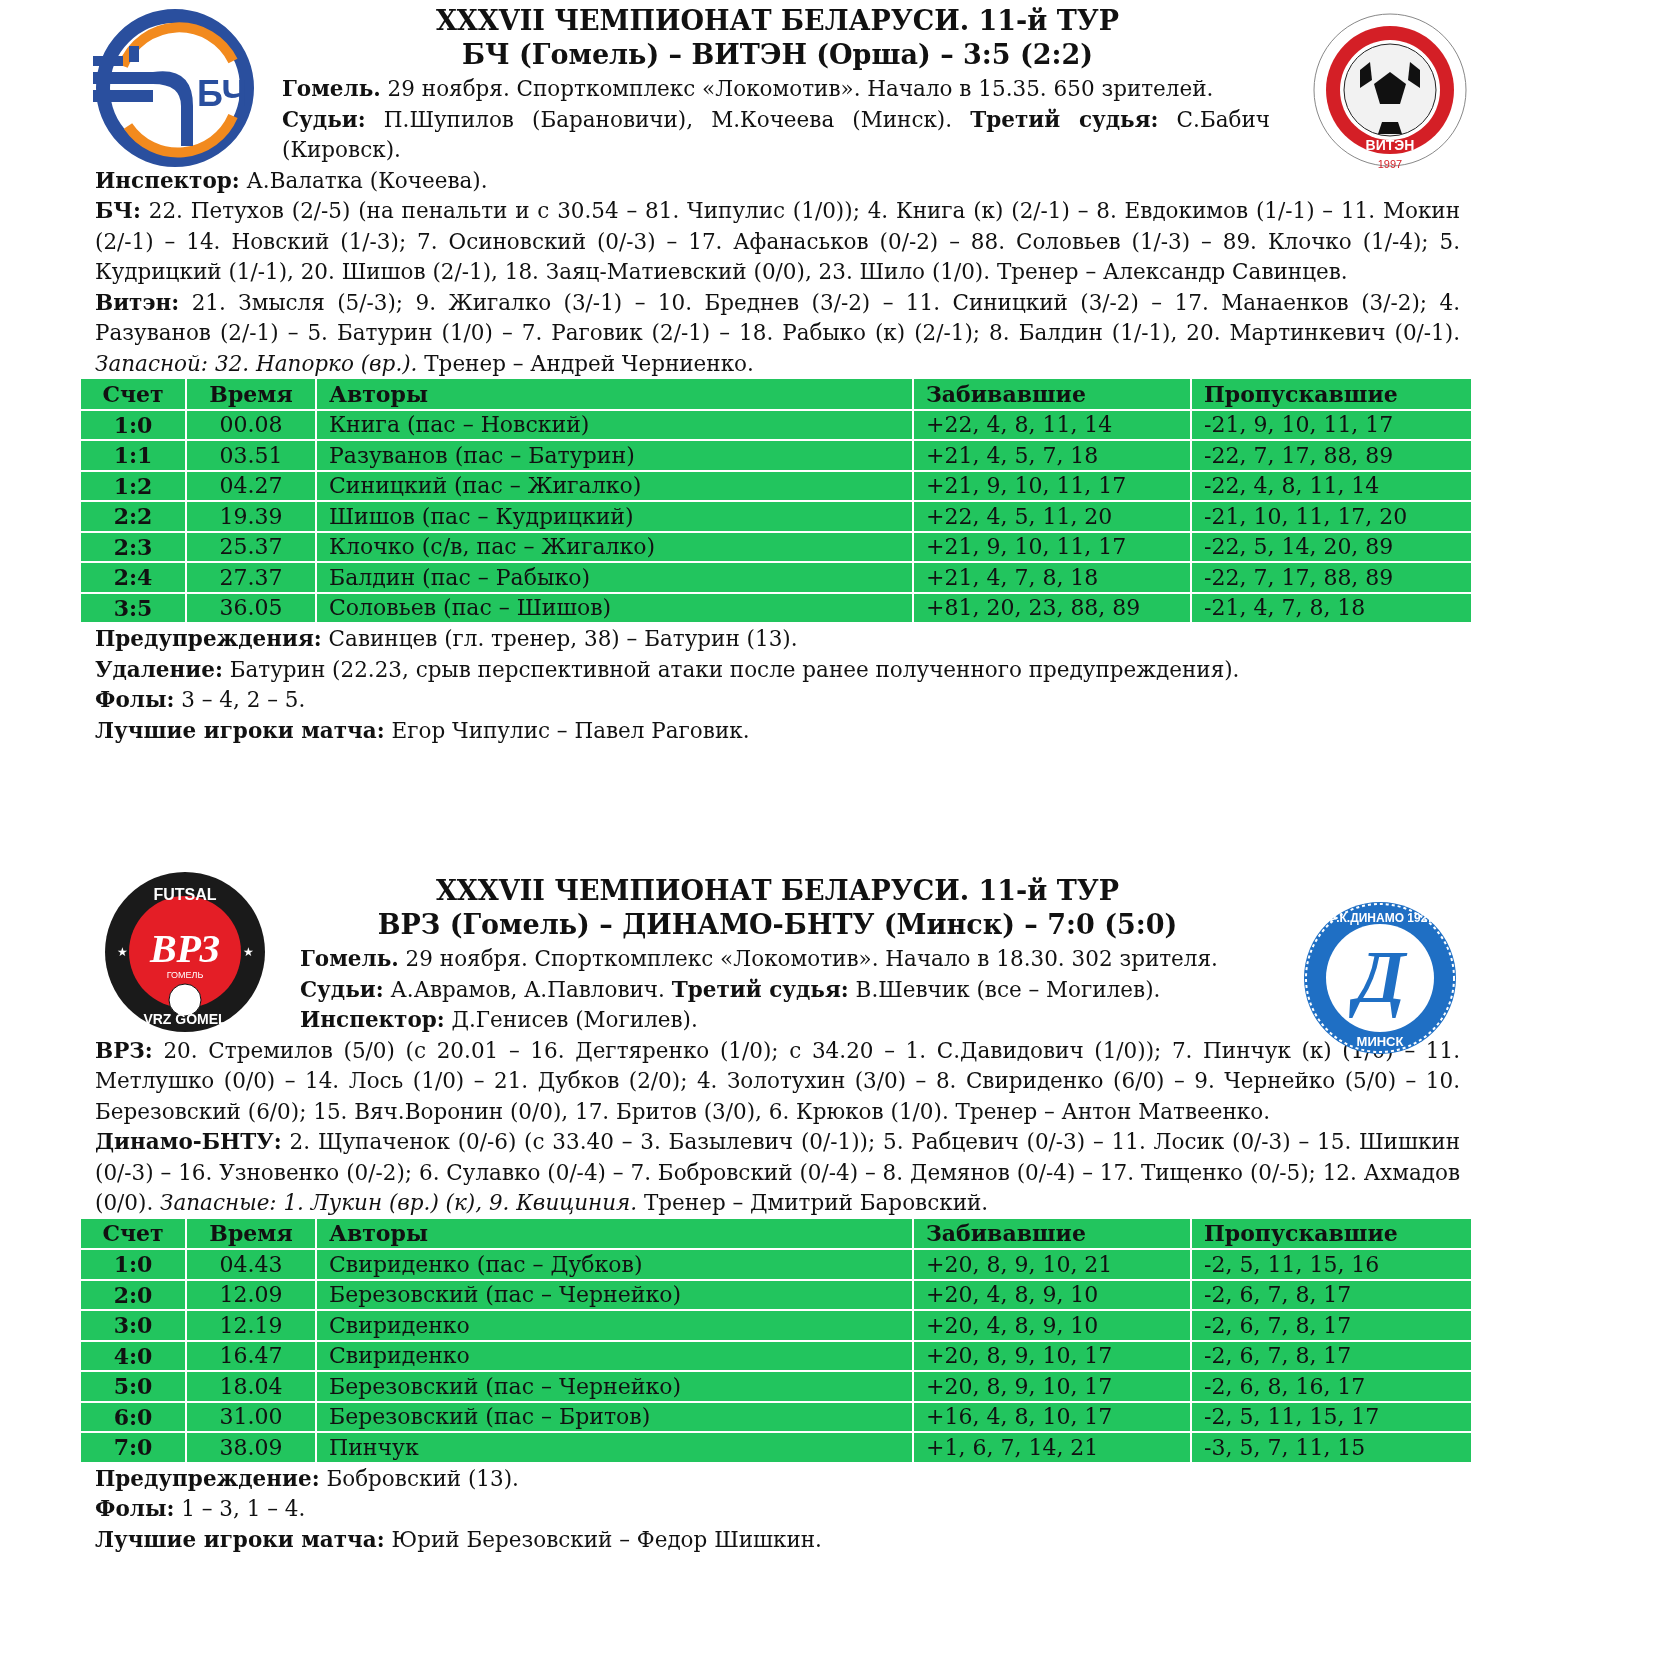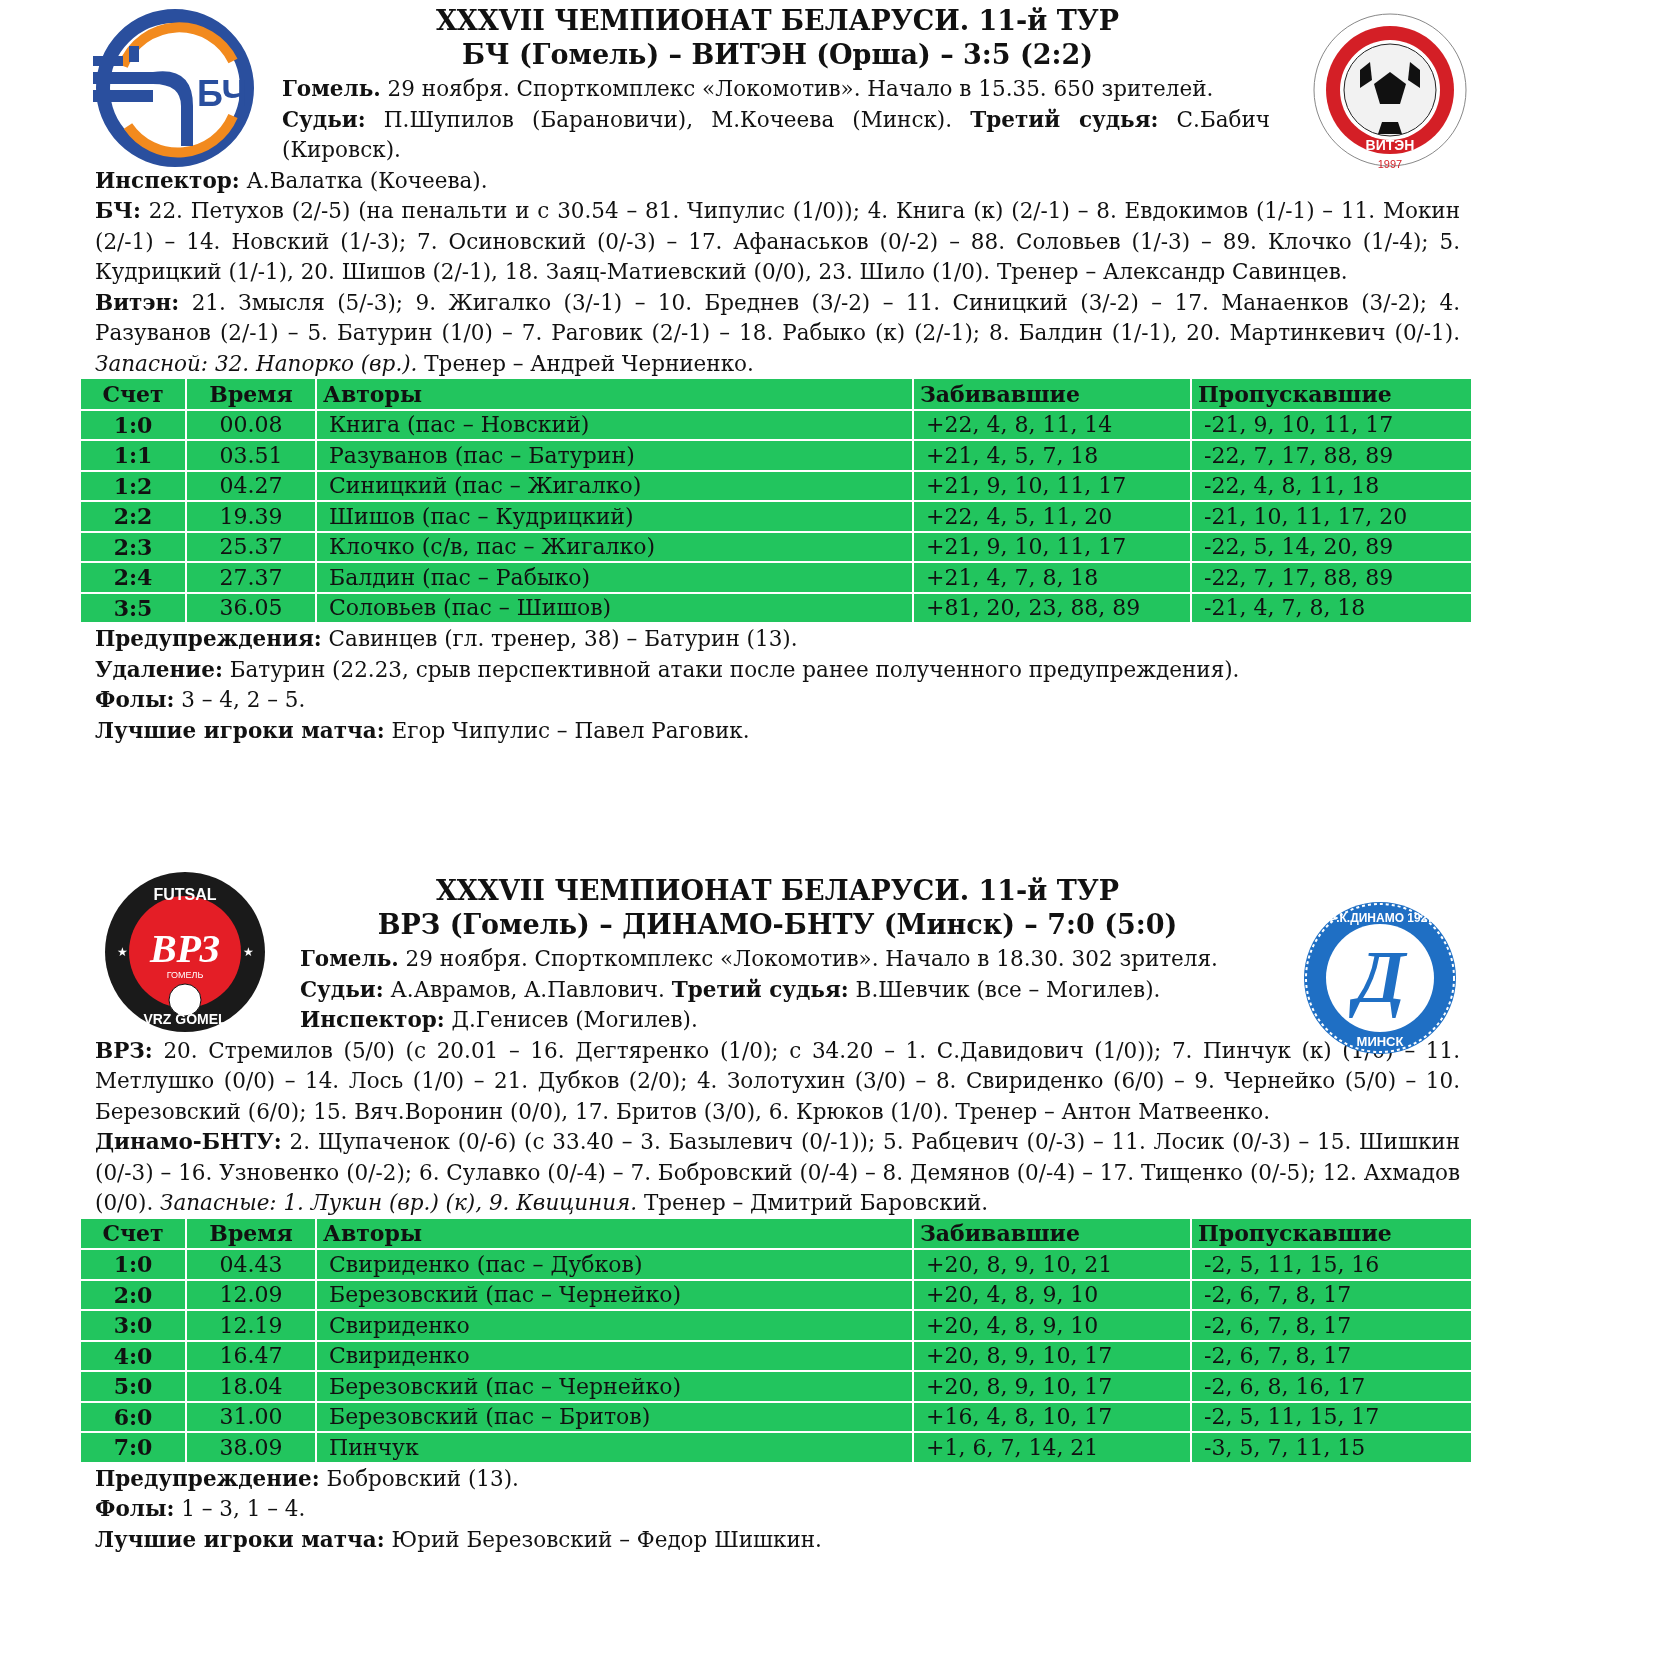--- a/index.html
+++ b/index.html
@@ -17,21 +17,21 @@
   .b { font-weight: bold; }
   .i { font-style: italic; }
   table.goals {
     border-collapse: collapse; background: #22c55e; font-size: 22px;
     position: relative; left: -14px; width: 1390px;
   }
   table.goals th, table.goals td {
     height: 30.5px; padding: 0 0 0 12px; text-align: left; white-space: nowrap;
     border-right: 2px solid #ffffff; border-bottom: 2px solid #ffffff;
   }
-  table.goals th { font-weight: bold; padding-left: 6px; }
+  table.goals th { font-weight: bold; }
   table.goals td.score { font-weight: bold; text-align: center; padding: 0; }
   table.goals td.time, table.goals th.time { text-align: center; padding: 0; border-radius: 7px; }
   table.goals th.score { text-align: center; padding: 0; }
   table.goals tr > *:last-child { border-right: none; }
   .footer { font-size: 21.5px; line-height: 30.5px; }
 </style>
 </head>
 <body>
 
 <section class="match" id="match1">
@@ -111,21 +111,21 @@
           <td class="time">03.51</td>
           <td>Разуванов (пас – Батурин)</td>
           <td>+21, 4, 5, 7, 18</td>
           <td>-22, 7, 17, 88, 89</td>
         </tr>
         <tr>
           <td class="score">1:2</td>
           <td class="time">04.27</td>
           <td>Синицкий (пас – Жигалко)</td>
           <td>+21, 9, 10, 11, 17</td>
-          <td>-22, 4, 8, 11, 18</td>
+          <td>-22, 4, 8, 11, 14</td>
         </tr>
         <tr>
           <td class="score">2:2</td>
           <td class="time">19.39</td>
           <td>Шишов (пас – Кудрицкий)</td>
           <td>+22, 4, 5, 11, 20</td>
           <td>-21, 10, 11, 17, 20</td>
         </tr>
         <tr>
           <td class="score">2:3</td>

